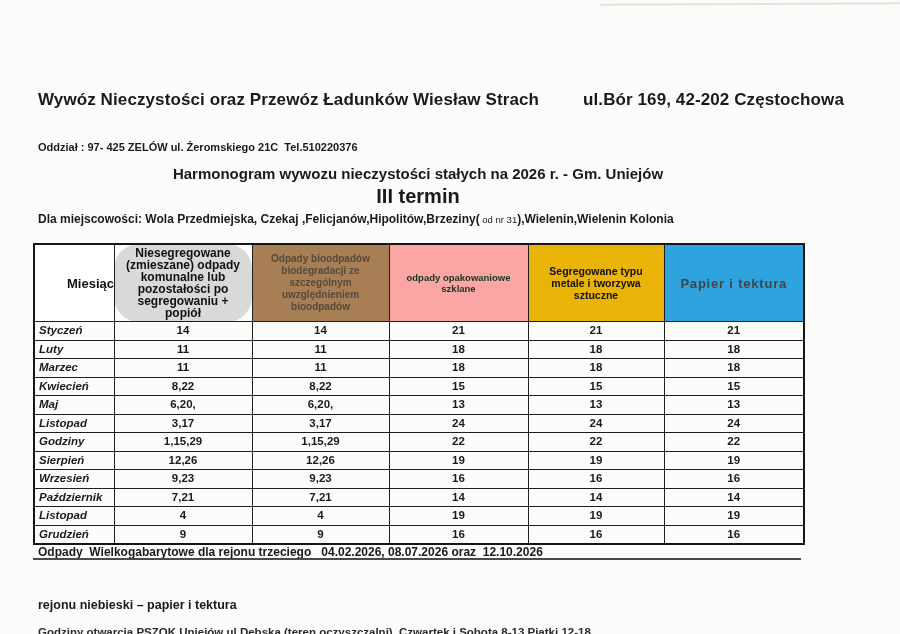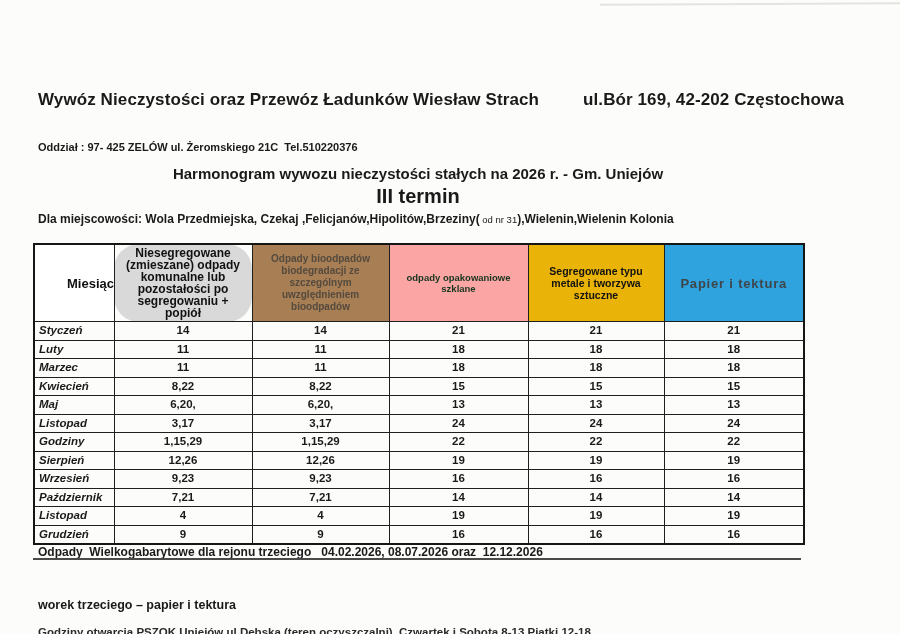--- a/index.html
+++ b/index.html
@@ -205,24 +205,24 @@
           <td class="month">Grudzień</td>
           <td class="val">9</td>
           <td class="val">9</td>
           <td class="val">16</td>
           <td class="val">16</td>
           <td class="val">16</td>
         </tr>
       </tbody>
   </table>
 
-  <div class="bulky">Odpady  Wielkogabarytowe dla rejonu trzeciego   04.02.2026, 08.07.2026 oraz  12.12.2026</div>
+  <div class="bulky">Odpady  Wielkogabarytowe dla rejonu trzeciego   04.02.2026, 08.07.2026 oraz  12.10.2026</div>
   <div class="rule"></div>
 
   <div class="notes">
-    <div>worek trzeciego – papier i tektura</div>
+    <div>rejonu niebieski – papier i tektura</div>
     
     
     
   </div>
 
   <div class="clipped">Godziny otwarcia PSZOK Uniejów ul Dębska (teren oczyszczalni), Czwartek i Sobota 8-13 Piątki 12-18</div>
 </div>
 
 </body></html>

